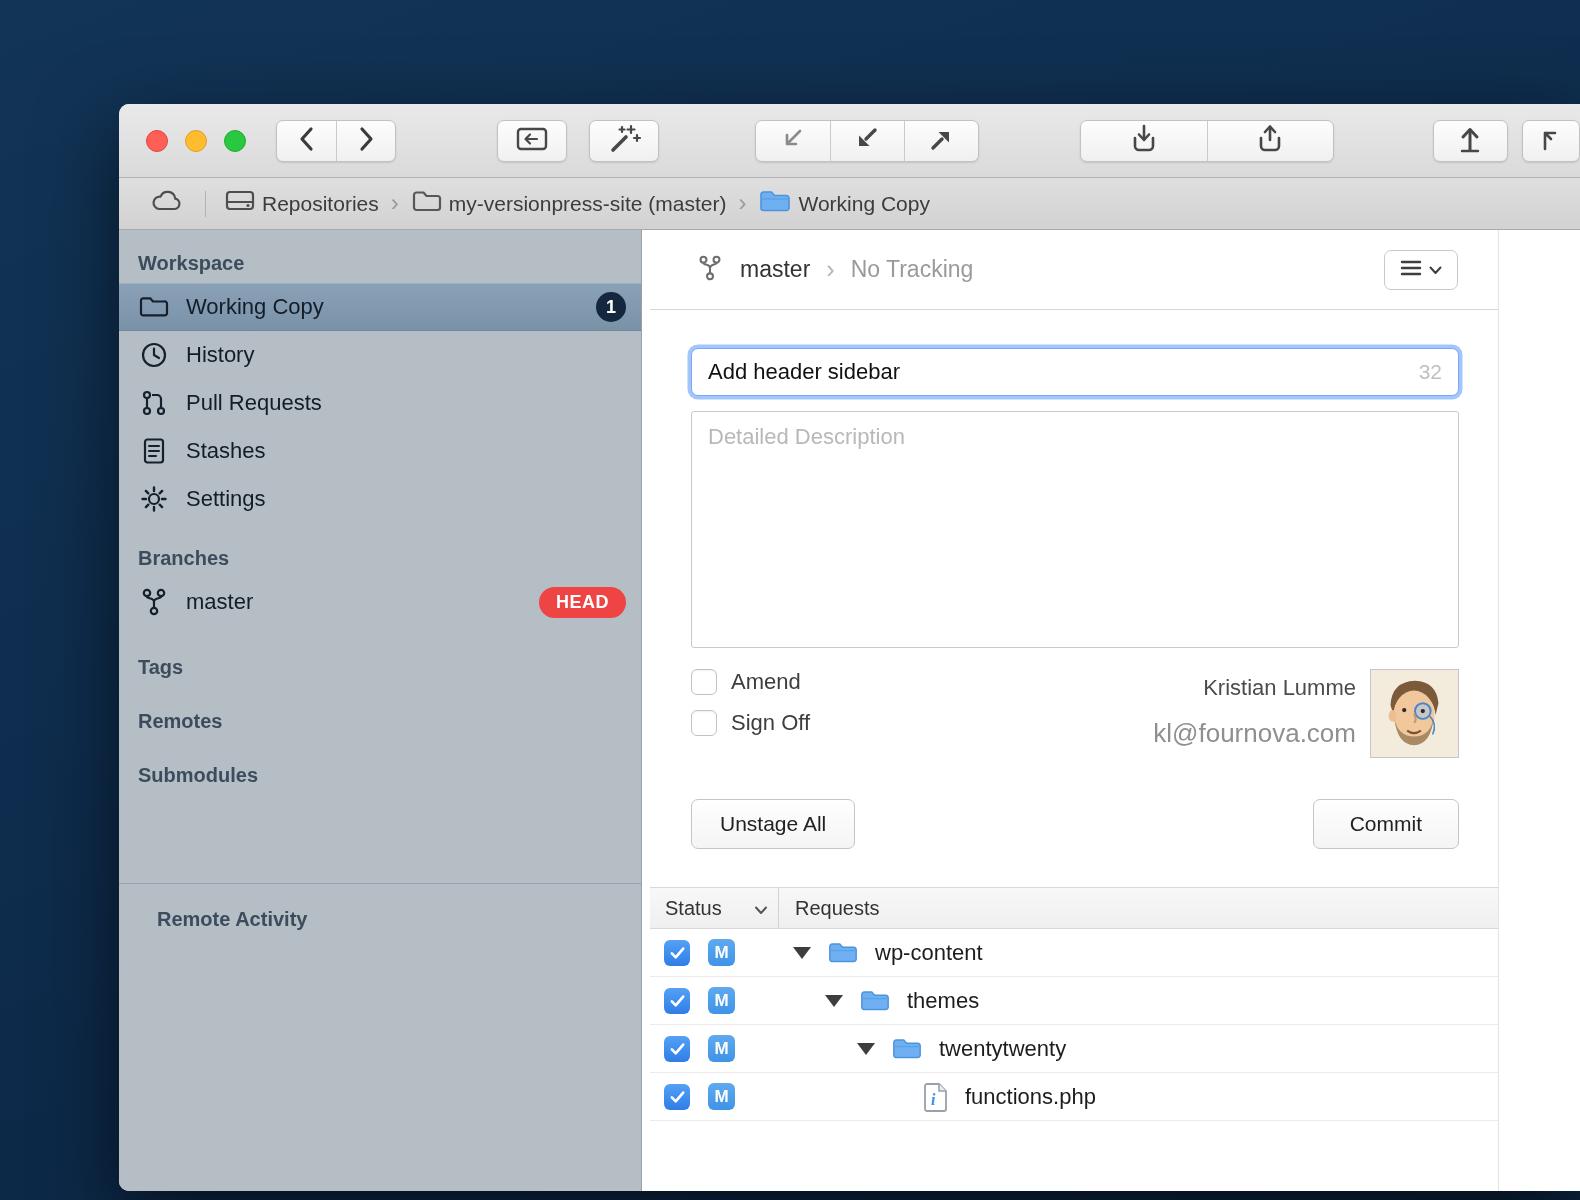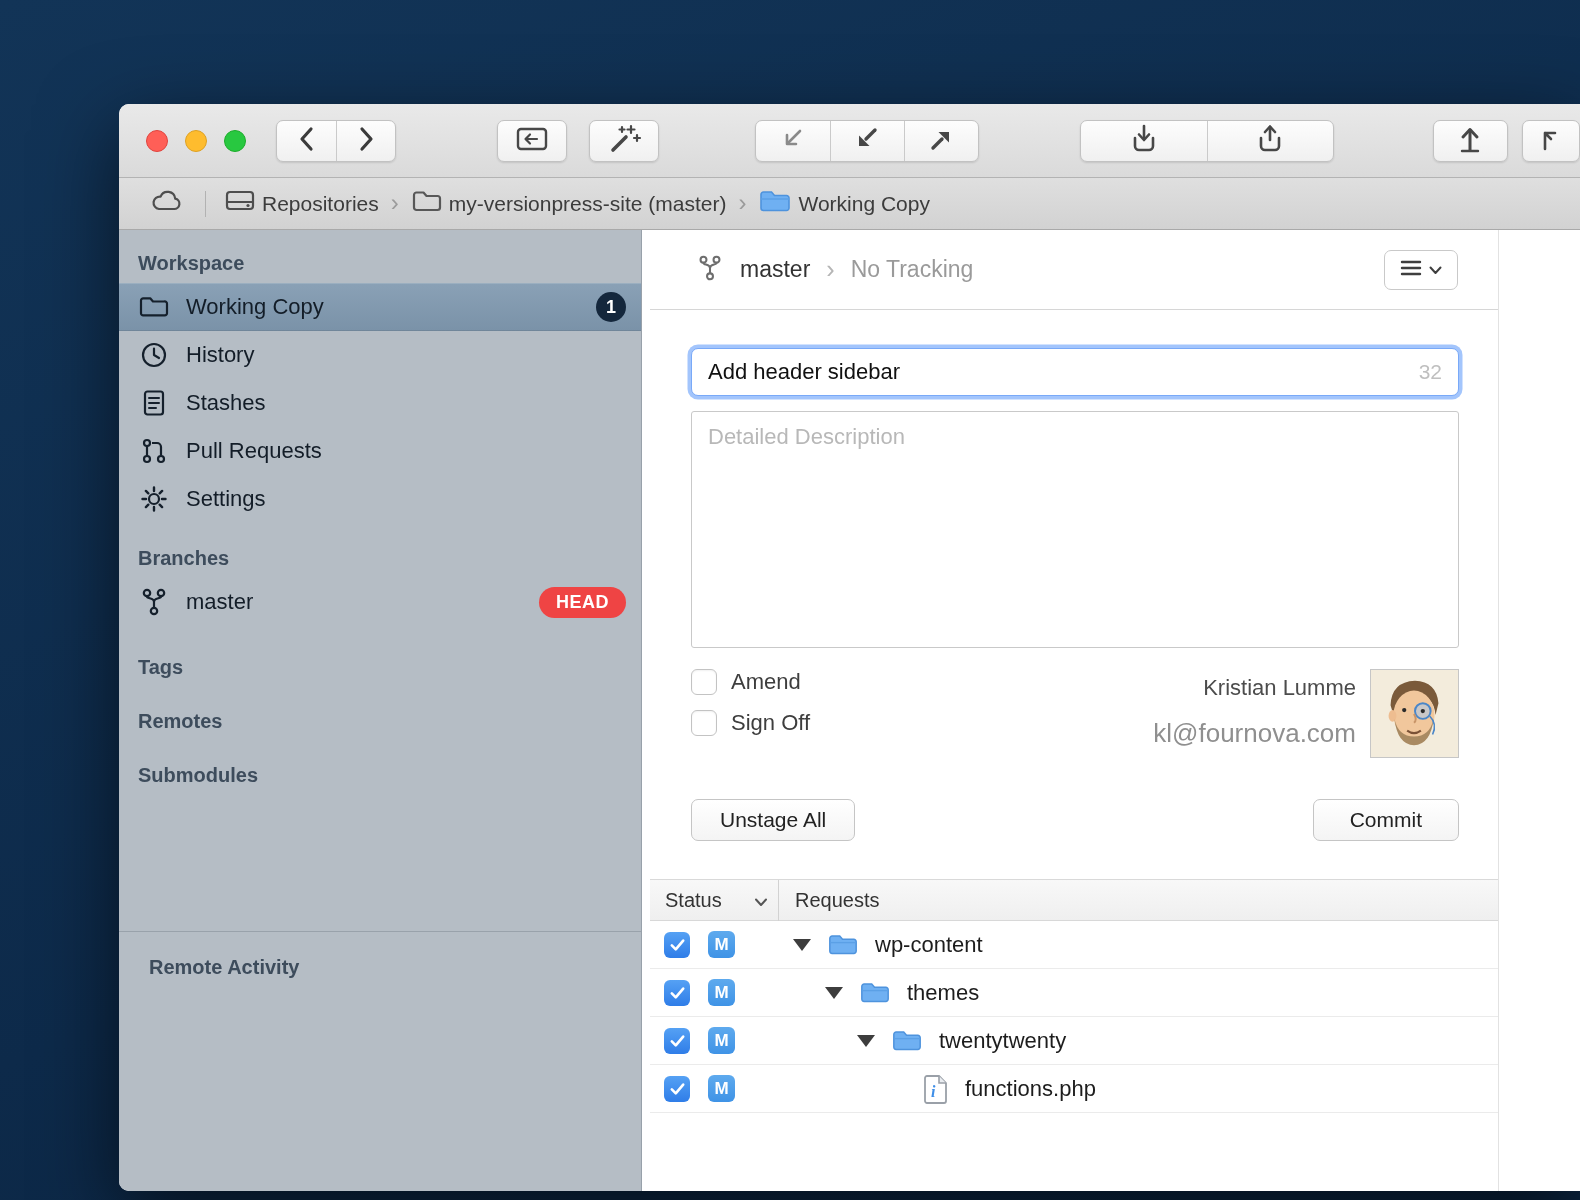--- a/index.html
+++ b/index.html
@@ -56,21 +56,21 @@
   .sb-item.selected { background:linear-gradient(#8aa1b6,#7a92a8);
     box-shadow:inset 0 1px 0 rgba(255,255,255,.15), inset 0 -1px 0 rgba(0,0,0,.08); }
   .sb-icon { width:32px; display:flex; justify-content:center; }
   .count-badge { margin-left:auto; margin-right:15px; min-width:30px; height:30px; border-radius:15px;
     background:#14273c; color:#fff; font-size:18px; font-weight:700; display:flex;
     align-items:center; justify-content:center; padding:0 6px; }
   .head-badge { margin-left:auto; margin-right:15px; background:#ef4444; color:#fff;
     border-radius:17px; padding:5px 17px; font-size:18px; font-weight:700; letter-spacing:.5px;text-align:center; }
   .solo-head { height:54px; display:flex; align-items:center; padding-left:19px;
     font-size:20px; font-weight:700; color:#3d4c5c; }
-  .sidebar-bottom { border-top:1px solid #99a2ab; padding:24px 0 0 30px; height:260px; }
+  .sidebar-bottom { border-top:1px solid #99a2ab; padding:24px 0 0 38px; height:308px; }
   .mt18 { margin-top:18px; } .mt14 { margin-top:14px; }
 
   
   .main { flex:1; display:flex; background:#fff; min-width:0; }
   .content-col { width:848px; flex:0 0 848px; display:flex; flex-direction:column; }
   .right-gutter { flex:1; border-left:1px solid #e2e2e2; background:#fff; }
 
   .branch-bar { height:80px; flex:0 0 80px; display:flex; align-items:center;
     padding:0 40px 0 47px; border-bottom:1px solid #d6d6d6; }
   .branch-name { font-size:23px; color:#333; margin-left:17px; }
@@ -96,21 +96,21 @@
   .check-row { display:flex; align-items:center; gap:14px; font-size:22px; color:#3e3e3e; }
   .checkbox { width:26px; height:26px; border-radius:6px; background:#fff;
     border:1.5px solid #c3c3c3; box-shadow:inset 0 1px 2px rgba(0,0,0,.06); cursor:default; }
   .author-col { margin-left:auto; display:flex; gap:14px; }
   .author-text { text-align:right; padding-top:6px; }
   .author-name { font-size:22px; color:#4c4c4c; }
   .author-email { font-size:26px; color:#8f8f8f; margin-top:17px;margin-left:29px; }
   .avatar { width:89px; height:89px; border:1px solid #c6c6c6; background:#f3ecdc; overflow:hidden; }
 
   .btn-row { margin-top:41px; display:flex; }
-  .btn { height:42px; border:1px solid #c5c5c5; border-radius:7px;
+  .btn { height:50px; border:1px solid #c5c5c5; border-radius:7px;
     background:linear-gradient(#ffffff,#f4f4f4); font-size:21px; color:#222;
     padding:0 28px; cursor:default; font-family:inherit; }
   .btn.commit { margin-left:auto; padding:0 36px; }
 
   
   .file-table { margin-top:38px; border-top:1px solid #d9d9d9; }
   .ft-head { height:41px; background:linear-gradient(#f8f8f8,#efefef); border-bottom:1px solid #d8d8d8;
     display:flex; align-items:center; font-size:20px; color:#333; }
   .col-status { width:128px; flex:0 0 128px; display:flex; align-items:center; padding-left:15px; }
   .col-div { width:1px; height:41px; background:#d2d2d2; }
@@ -309,39 +309,39 @@
             <svg width="28" height="28" viewBox="0 0 28 28">
               <circle cx="14" cy="14" r="11" stroke="#15202c" stroke-width="2.2" fill="none"></circle>
               <path d="M14 7.5 V14 l5 3" stroke="#15202c" stroke-width="2.2" fill="none" stroke-linecap="round" stroke-linejoin="round"></path>
             </svg>
           </span>
           <span>History</span>
         </div>
 
         <div class="sb-item">
           <span class="sb-icon">
-            <svg width="24" height="28" viewBox="0 0 24 28">
-              <rect x="3" y="2.5" width="18" height="23" rx="2.5" stroke="#15202c" stroke-width="2.2" fill="none"></rect>
-              <path d="M7 9 h10 M7 14 h10 M7 19 h7" stroke="#15202c" stroke-width="2" stroke-linecap="round"></path>
-            </svg>
-          </span>
-          <span>Stashes</span>
-        </div>
-
-        <div class="sb-item">
-          <span class="sb-icon">
             <svg width="28" height="28" viewBox="0 0 28 28">
               <circle cx="7" cy="6" r="3" stroke="#15202c" stroke-width="2.2" fill="none"></circle>
               <circle cx="7" cy="22" r="3" stroke="#15202c" stroke-width="2.2" fill="none"></circle>
               <path d="M7 9 V19" stroke="#15202c" stroke-width="2.2"></path>
               <path d="M12 6 h5 a4 4 0 0 1 4 4 v8.5" stroke="#15202c" stroke-width="2.2" fill="none"></path>
               <circle cx="21" cy="22" r="3" stroke="#15202c" stroke-width="2.2" fill="none"></circle>
             </svg>
           </span>
           <span>Pull Requests</span>
+        </div>
+
+        <div class="sb-item">
+          <span class="sb-icon">
+            <svg width="24" height="28" viewBox="0 0 24 28">
+              <rect x="3" y="2.5" width="18" height="23" rx="2.5" stroke="#15202c" stroke-width="2.2" fill="none"></rect>
+              <path d="M7 9 h10 M7 14 h10 M7 19 h7" stroke="#15202c" stroke-width="2" stroke-linecap="round"></path>
+            </svg>
+          </span>
+          <span>Stashes</span>
         </div>
 
         <div class="sb-item">
           <span class="sb-icon">
             <svg width="28" height="28" viewBox="0 0 28 28">
               <circle cx="14" cy="14" r="5" stroke="#15202c" stroke-width="2.2" fill="none"></circle>
               <g stroke="#15202c" stroke-width="2.4" stroke-linecap="round">
                 <path d="M14 2.5 v3.5 M14 22 v3.5 M2.5 14 h3.5 M22 14 h3.5 M5.9 5.9 l2.4 2.4 M19.7 19.7 l2.4 2.4 M22.1 5.9 l-2.4 2.4 M8.3 19.7 l-2.4 2.4"></path>
               </g>
             </svg>

